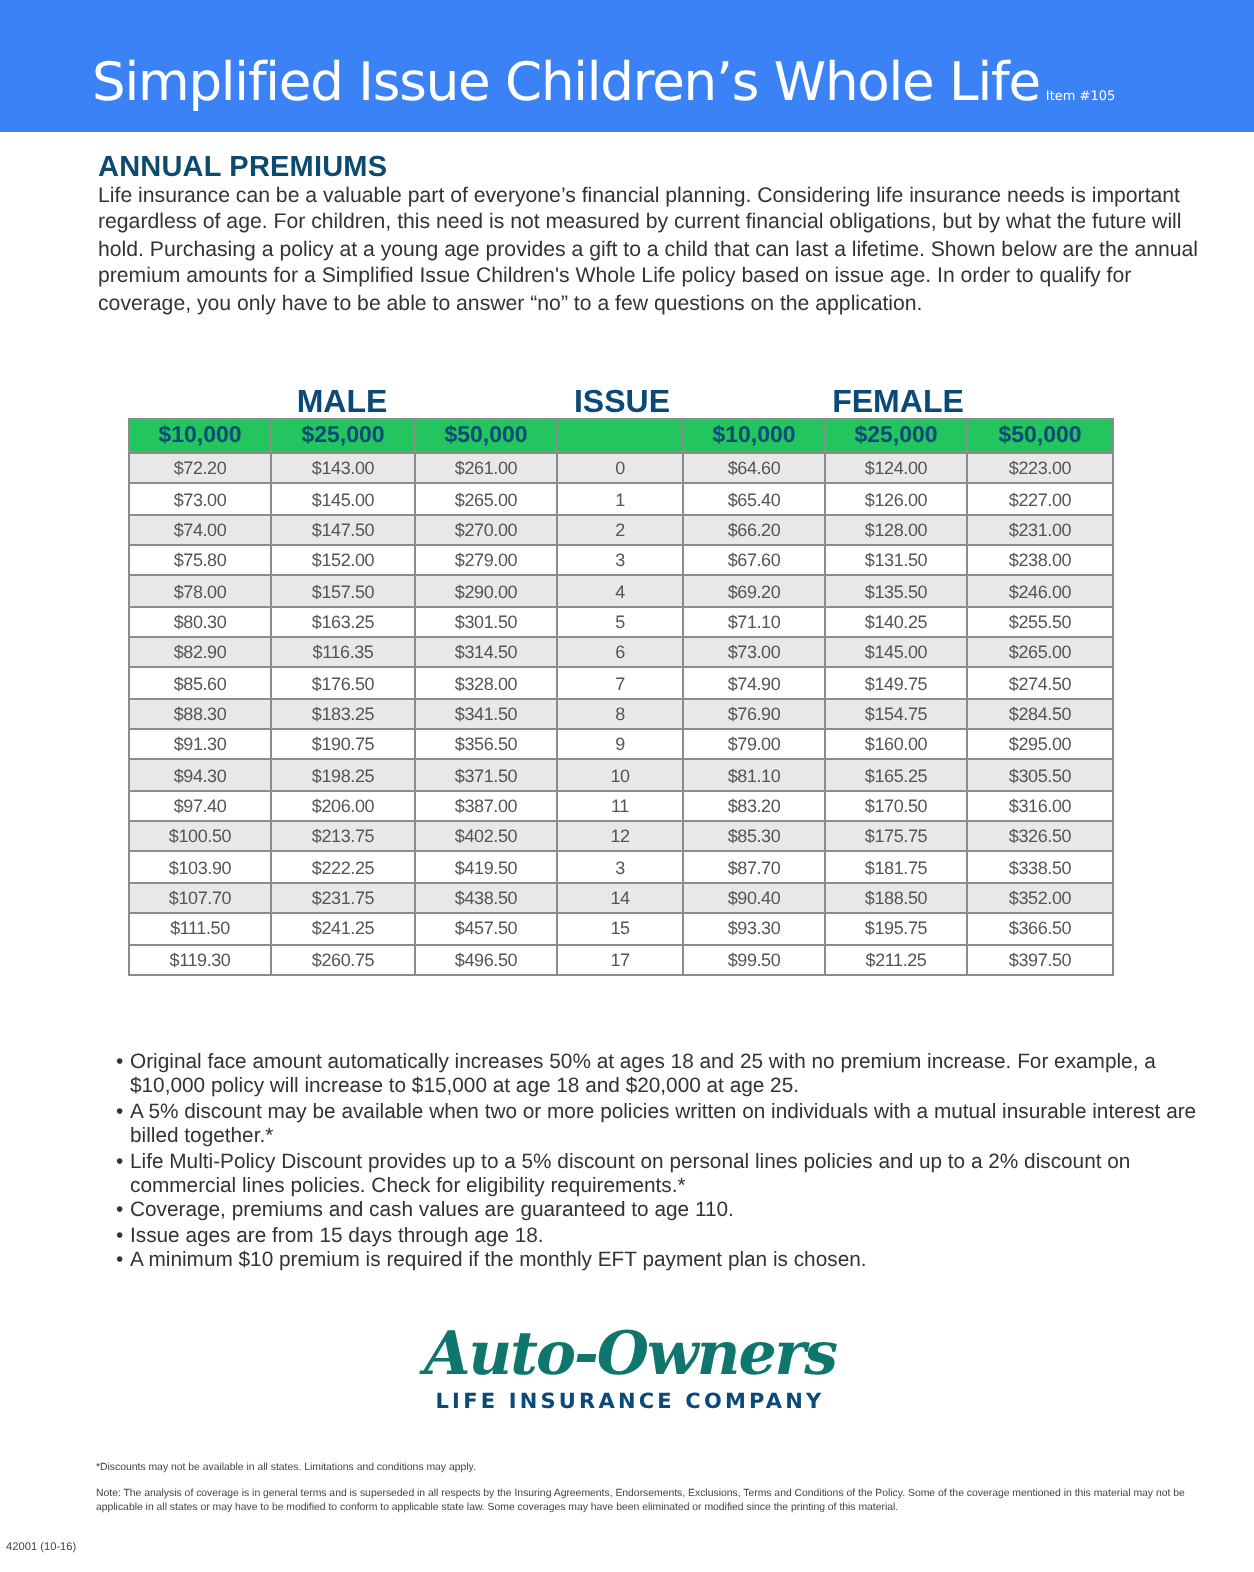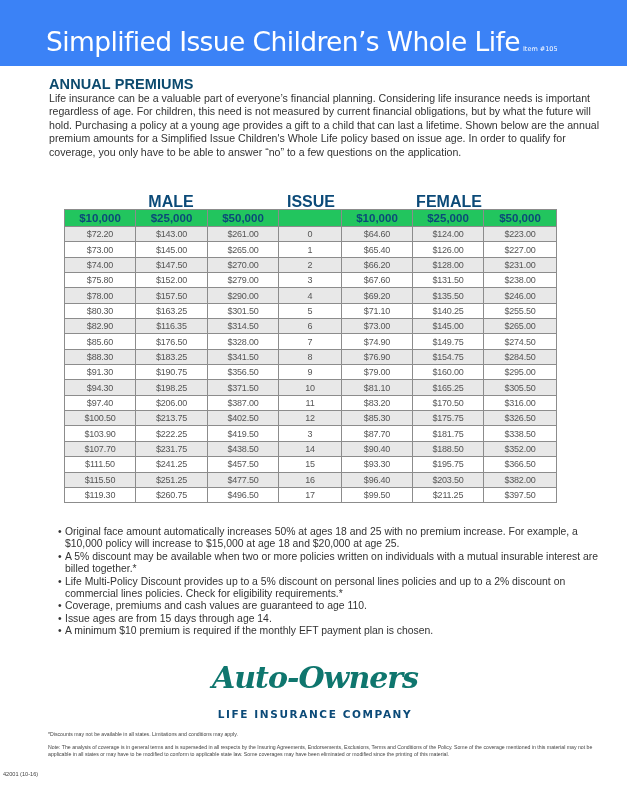--- a/index.html
+++ b/index.html
@@ -66,21 +66,21 @@
       content: "\2022"; position: absolute; left: 0; top: 0; color: #333333;
     }
 
     .logo { position: absolute; left: 195px; top: 662px; width: 240px; text-align: center; }
     .logo-main {
       font-family: "DejaVu Serif", "Liberation Serif", serif; font-style: italic; font-weight: bold;
       font-size: 30px; color: #0f766e; letter-spacing: -1px; line-height: 32px;
     }
     .logo-sub {
       font-family: "DejaVu Sans", "Liberation Sans", sans-serif; font-weight: bold;
-      font-size: 10.5px; color: #0b4a78; letter-spacing: 1.6px; margin-top: 14px;
+      font-size: 10.5px; color: #0b4a78; letter-spacing: 1.6px; margin-top: 1px;
     }
 
     .disclaimer {
       position: absolute; left: 48px; top: 731px; width: 555px;
       font-family: "Liberation Sans", sans-serif; font-size: 5.2px; line-height: 6.6px; color: #444444;
     }
     .note {
       position: absolute; left: 48px; top: 744px; width: 555px;
       font-family: "Liberation Sans", sans-serif; font-size: 5.2px; line-height: 6.6px; color: #444444;
     }
@@ -264,47 +264,38 @@
       </tr>
       <tr>
         <td>$111.50</td>
         <td>$241.25</td>
         <td>$457.50</td>
         <td>15</td>
         <td>$93.30</td>
         <td>$195.75</td>
         <td>$366.50</td>
       </tr>
-      <tr class="alt">
-        <td>$115.50</td>
-        <td>$251.25</td>
-        <td>$477.50</td>
-        <td>16</td>
-        <td>$96.40</td>
-        <td>$203.50</td>
-        <td>$382.00</td>
-      </tr>
       <tr>
         <td>$119.30</td>
         <td>$260.75</td>
         <td>$496.50</td>
         <td>17</td>
         <td>$99.50</td>
         <td>$211.25</td>
         <td>$397.50</td>
       </tr>
     </tbody>
 </table>
 
 <ul class="bullets" id="bullet-list">
     <li>Original face amount automatically increases 50% at ages 18 and 25 with no premium increase. For example, a $10,000 policy will increase to $15,000 at age 18 and $20,000 at age 25.</li>
     <li>A 5% discount may be available when two or more policies written on individuals with a mutual insurable interest are billed together.*</li>
     <li>Life Multi-Policy Discount provides up to a 5% discount on personal lines policies and up to a 2% discount on commercial lines policies. Check for eligibility requirements.*</li>
     <li>Coverage, premiums and cash values are guaranteed to age 110.</li>
-    <li>Issue ages are from 15 days through age 14.</li>
+    <li>Issue ages are from 15 days through age 18.</li>
     <li>A minimum $10 premium is required if the monthly EFT payment plan is chosen.</li>
   </ul>
 
 <div class="logo">
   <div class="logo-main">Auto-Owners</div>
   <div class="logo-sub">LIFE INSURANCE COMPANY</div>
 </div>
 
 <p class="disclaimer">*Discounts may not be available in all states. Limitations and conditions may apply.</p>
 <p class="note">Note: The analysis of coverage is in general terms and is superseded in all respects by the Insuring Agreements, Endorsements, Exclusions, Terms and Conditions of the Policy. Some of the coverage mentioned in this material may not be applicable in all states or may have to be modified to conform to applicable state law. Some coverages may have been eliminated or modified since the printing of this material.</p>

